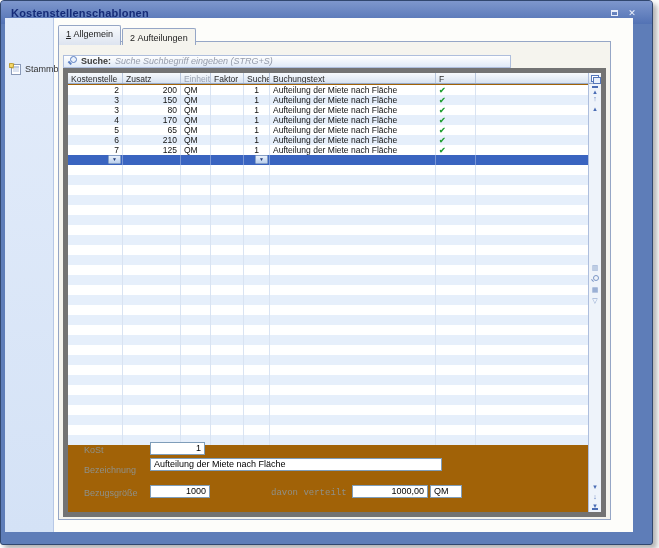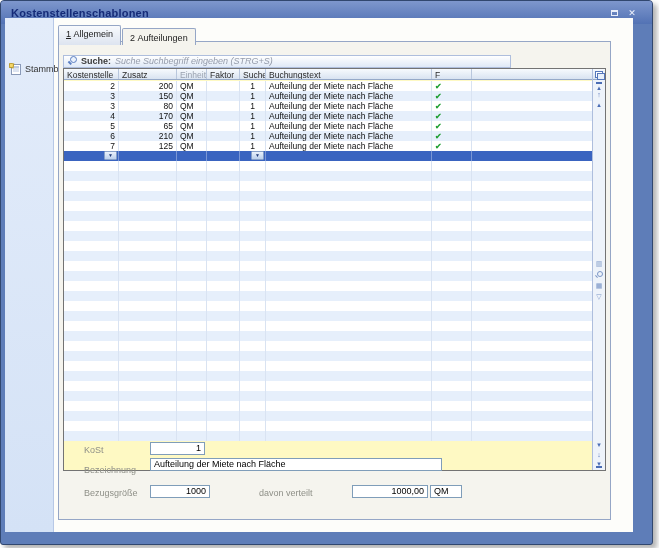--- a/index.html
+++ b/index.html
@@ -51,22 +51,22 @@
     display:flex; align-items:flex-start; padding:0 4px; gap:4px; cursor:text;}
   .mag{ position:relative; width:9px; height:9px; flex:0 0 auto;}
   .mag:before{ content:""; position:absolute; left:2px; top:0; width:5px; height:5px;
     border:1px solid #5a7ec2; border-radius:50%; background:#eaf1fb;}
   .mag:after{ content:""; position:absolute; left:0px; top:6px; width:4px; height:1.5px;
     background:#5a7ec2; transform:rotate(45deg);}
   .search-label{ font-size:9px; font-weight:bold; color:#3a3a3a; }
   .search-ph{ font-size:9px; font-style:italic; color:#959cab; }
 
   
-  .grid{ position:absolute; left:4px; top:26px; width:543px; height:403px;
-    border:1px solid #737373; background:#fef9c3; }
+  .grid{ position:absolute; left:4px; top:26px; width:543px; height:449px;
+    border:5px solid #737373; background:#a16207; }
   .grid-inner{ position:absolute; left:0; top:0; right:13px; bottom:0; overflow:hidden; }
   .grid-header{ display:grid; grid-template-columns:55px 58px 30px 33px 26px 166px 40px 1fr;
     height:11px; background:linear-gradient(#f7fafd,#d9e3f1); border-bottom:1px solid #96a9c8; }
   .grid-header .hc{ font-size:8.5px; color:#2a2a2a; padding:1px 3px 0 3px; border-right:1px solid #b9c7dd;
     overflow:hidden; white-space:nowrap; cursor:pointer;}
   .grid-header .hc.muted{ color:#9aa2b0; }
   .grid-header .hc:last-child{ border-right:none; }
   .grid-body{ position:absolute; top:12px; left:0; right:0; bottom:0; overflow:hidden; }
   .grid-row{ display:grid; grid-template-columns:55px 58px 30px 33px 26px 166px 40px 1fr; height:10px; background:#fff; }
   .grid-row.stripe{ background:#e6effb; }
@@ -560,21 +560,21 @@
 
         <span class="flabel" style="left:25px; top:403px;">KoSt</span>
         <span class="ffield num" style="left:91px; top:400px; width:55px;">1</span>
 
         <span class="flabel" style="left:25px; top:423px;">Bezeichnung</span>
         <span class="ffield" style="left:91px; top:416px; width:292px;">Aufteilung der Miete nach Fläche</span>
 
         <span class="flabel" style="left:25px; top:446px;">Bezugsgröße</span>
         <span class="ffield num" style="left:91px; top:443px; width:60px;">1000</span>
 
-        <span class="flabel" style="left:200px; top:446px;">davon verteilt</span>
+        <span class="flabel" style="left:212px; top:446px;font-family:Liberation Mono, monospace;">davon verteilt</span>
         <span class="ffield num" style="left:293px; top:443px; width:76px;">1000,00</span>
         <span class="ffield" style="left:371px; top:443px; width:32px;">QM</span>
 
         <button class="zusatz">
             <span>Zusatz</span>
             <span class="mn-u">m</span>
             <span>enü</span>
           </button>
       </div>
     </div>

